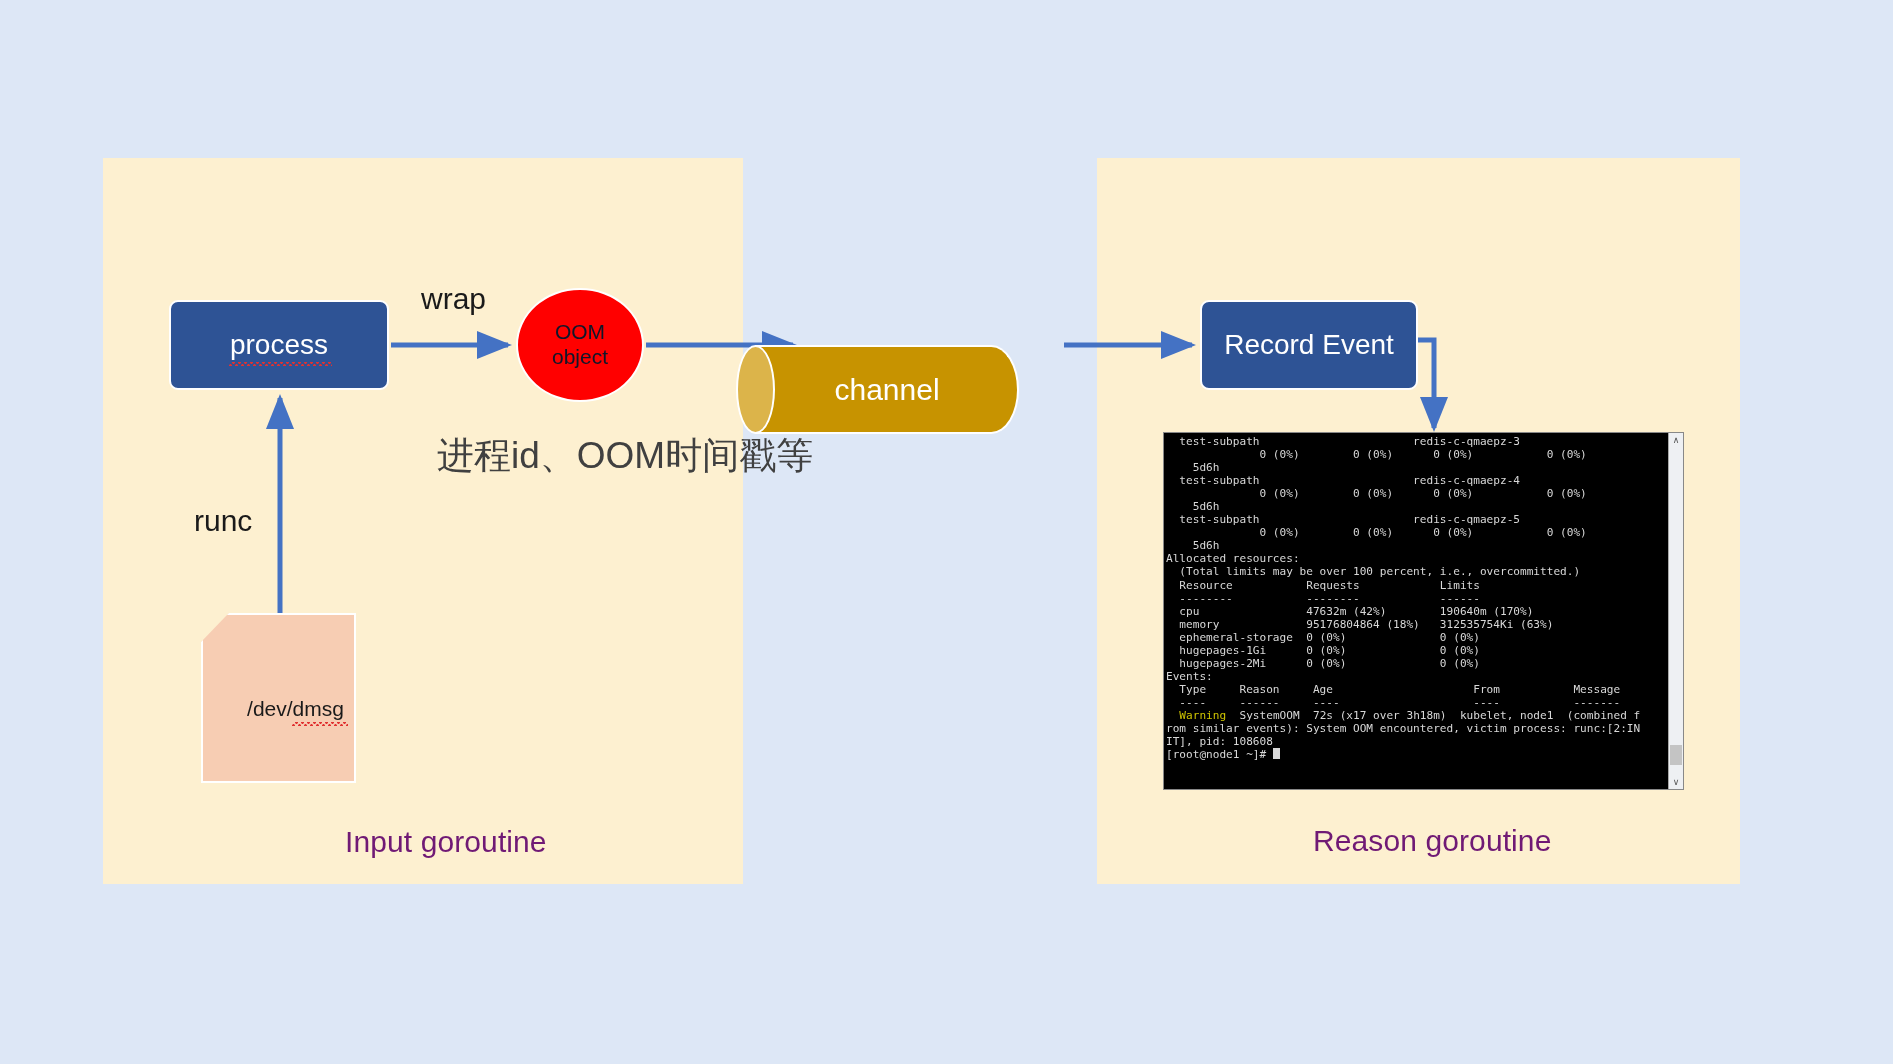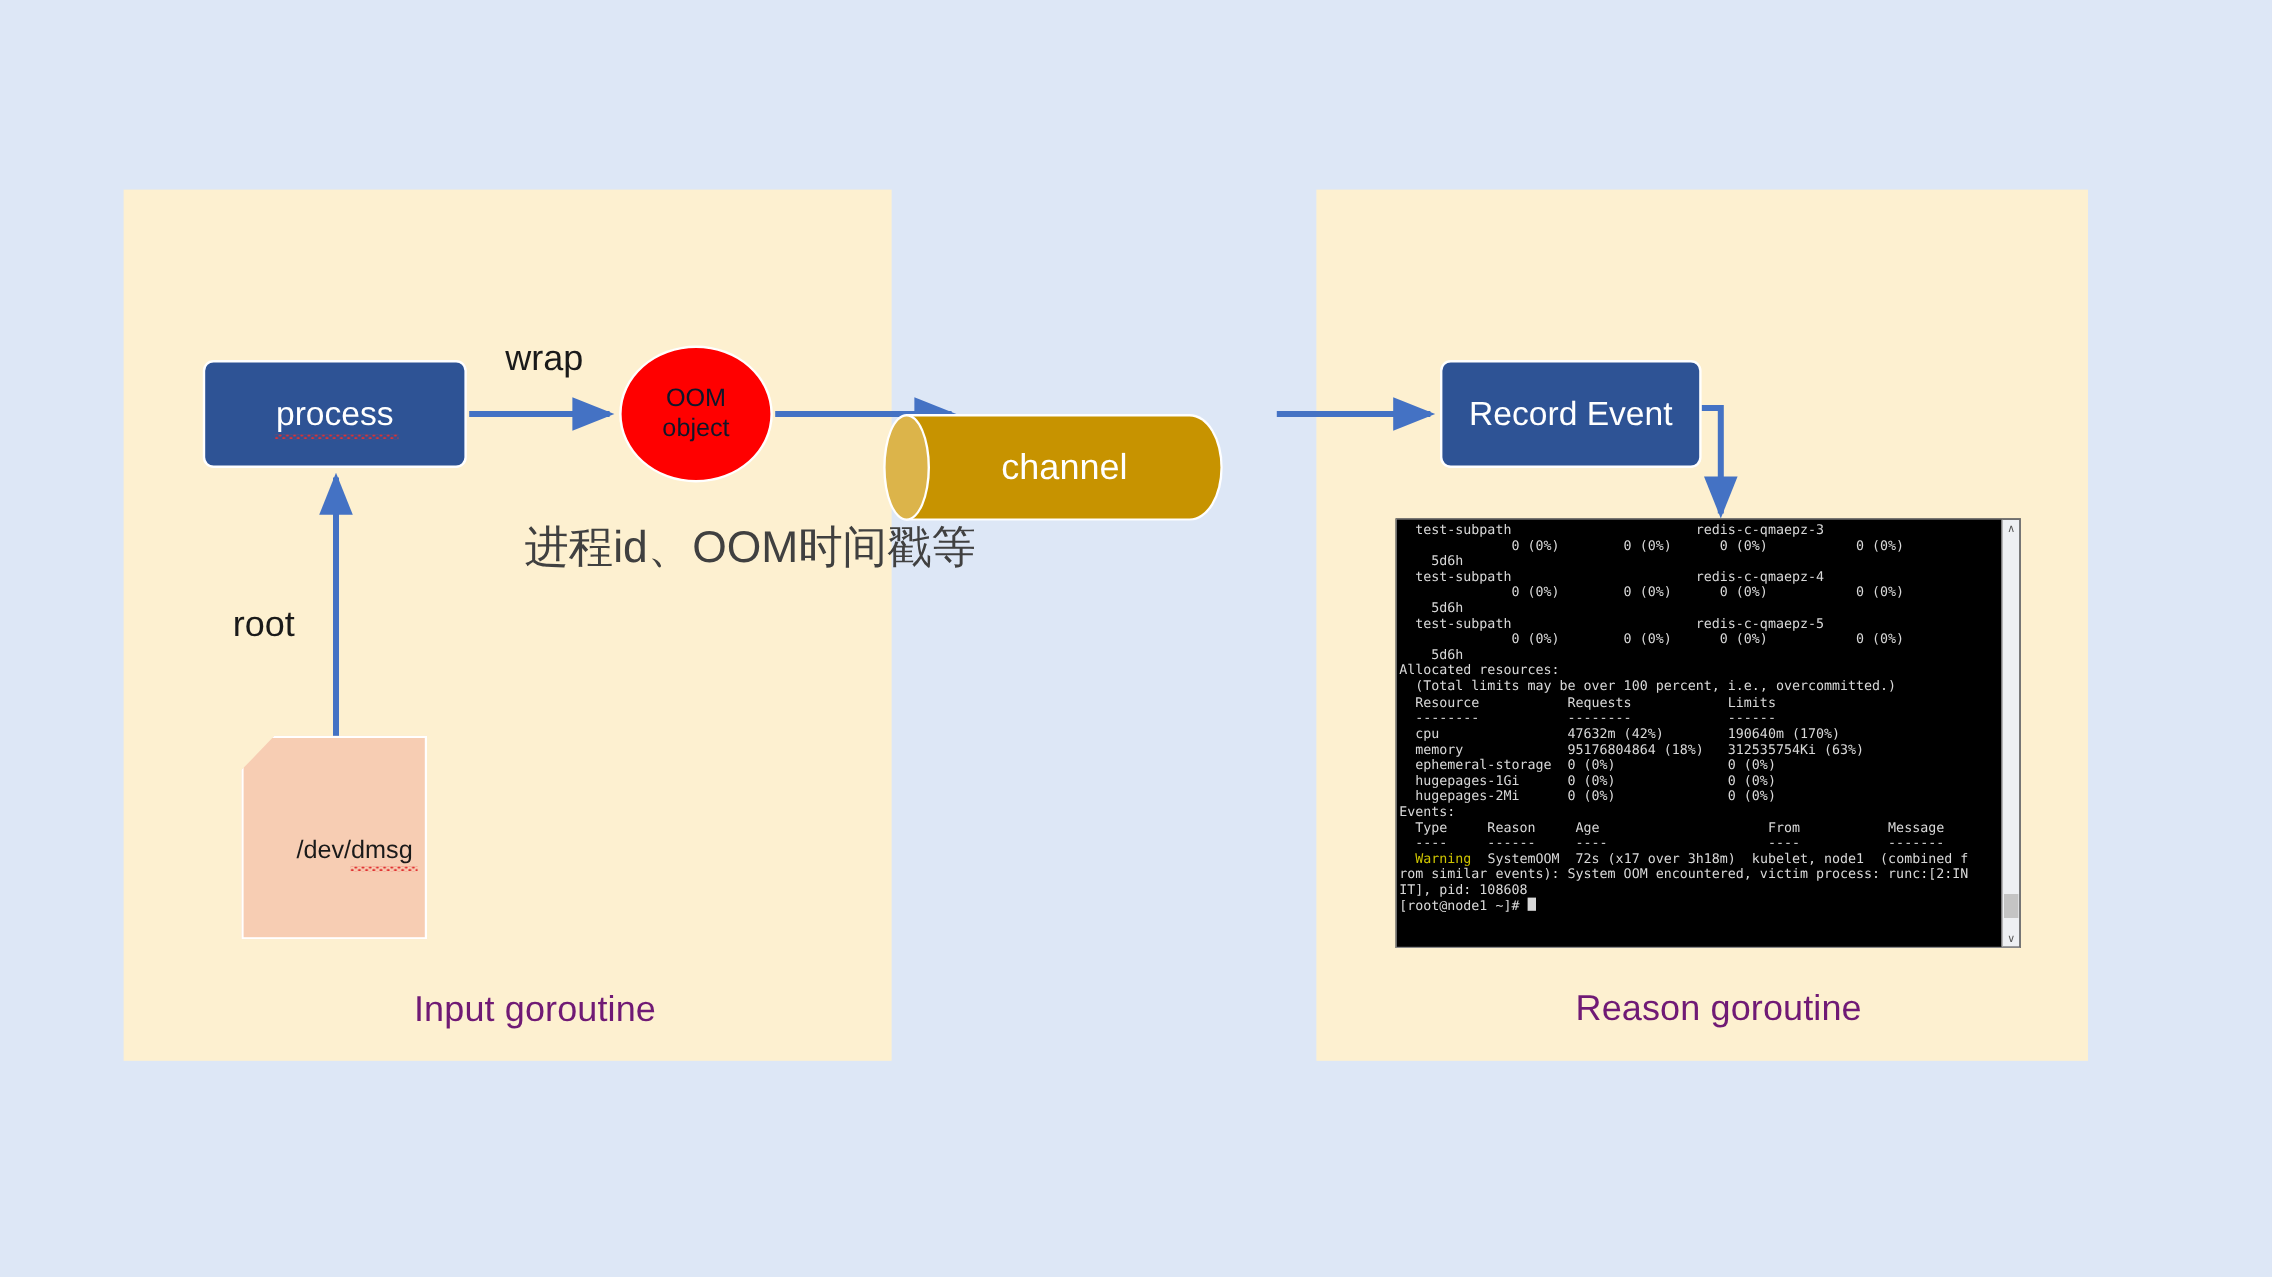--- a/index.html
+++ b/index.html
@@ -300,21 +300,21 @@
   <div class="proc-box" id="box-record-event">
     <span>Record Event</span>
   </div>
 
   <div id="doc-dmsg">
     <div class="doc-shape"></div>
     <div class="doc-label"><span>/dev/</span><span class="squiggle">dmsg</span></div>
   </div>
 
   <div class="edge-label" id="label-wrap">wrap</div>
-  <div class="edge-label" id="label-read">root</div>
+  <div class="edge-label" id="label-read">runc</div>
   <div id="label-oom-fields">进程id、OOM时间戳等</div>
 
   <div class="panel-caption" id="caption-input">Input goroutine</div>
   <div class="panel-caption" id="caption-output">Reason goroutine</div>
 
   <div id="terminal">
     <div class="term-text" id="term-text"><span class="term-line">  test-subpath                       redis-c-qmaepz-3</span><span class="term-line">              0 (0%)        0 (0%)      0 (0%)           0 (0%)</span><span class="term-line">    5d6h</span><span class="term-line">  test-subpath                       redis-c-qmaepz-4</span><span class="term-line">              0 (0%)        0 (0%)      0 (0%)           0 (0%)</span><span class="term-line">    5d6h</span><span class="term-line">  test-subpath                       redis-c-qmaepz-5</span><span class="term-line">              0 (0%)        0 (0%)      0 (0%)           0 (0%)</span><span class="term-line">    5d6h</span><span class="term-line">Allocated resources:</span><span class="term-line">  (Total limits may be over 100 percent, i.e., overcommitted.)</span><span class="term-line">  Resource           Requests            Limits</span><span class="term-line">  --------           --------            ------</span><span class="term-line">  cpu                47632m (42%)        190640m (170%)</span><span class="term-line">  memory             95176804864 (18%)   312535754Ki (63%)</span><span class="term-line">  ephemeral-storage  0 (0%)              0 (0%)</span><span class="term-line">  hugepages-1Gi      0 (0%)              0 (0%)</span><span class="term-line">  hugepages-2Mi      0 (0%)              0 (0%)</span><span class="term-line">Events:</span><span class="term-line">  Type     Reason     Age                     From           Message</span><span class="term-line">  ----     ------     ----                    ----           -------</span><span class="term-line"><span>  </span><span class="warn">Warning</span><span>  SystemOOM  72s (x17 over 3h18m)  kubelet, node1  (combined f</span></span><span class="term-line">rom similar events): System OOM encountered, victim process: runc:[2:IN</span><span class="term-line">IT], pid: 108608</span><span class="term-line"><span>[root@node1 ~]# </span><span class="cursor-block"></span></span></div>
     <div id="term-scrollbar">
       <div class="sb-arrow sb-up">∧</div>
       <div class="sb-thumb"></div>

